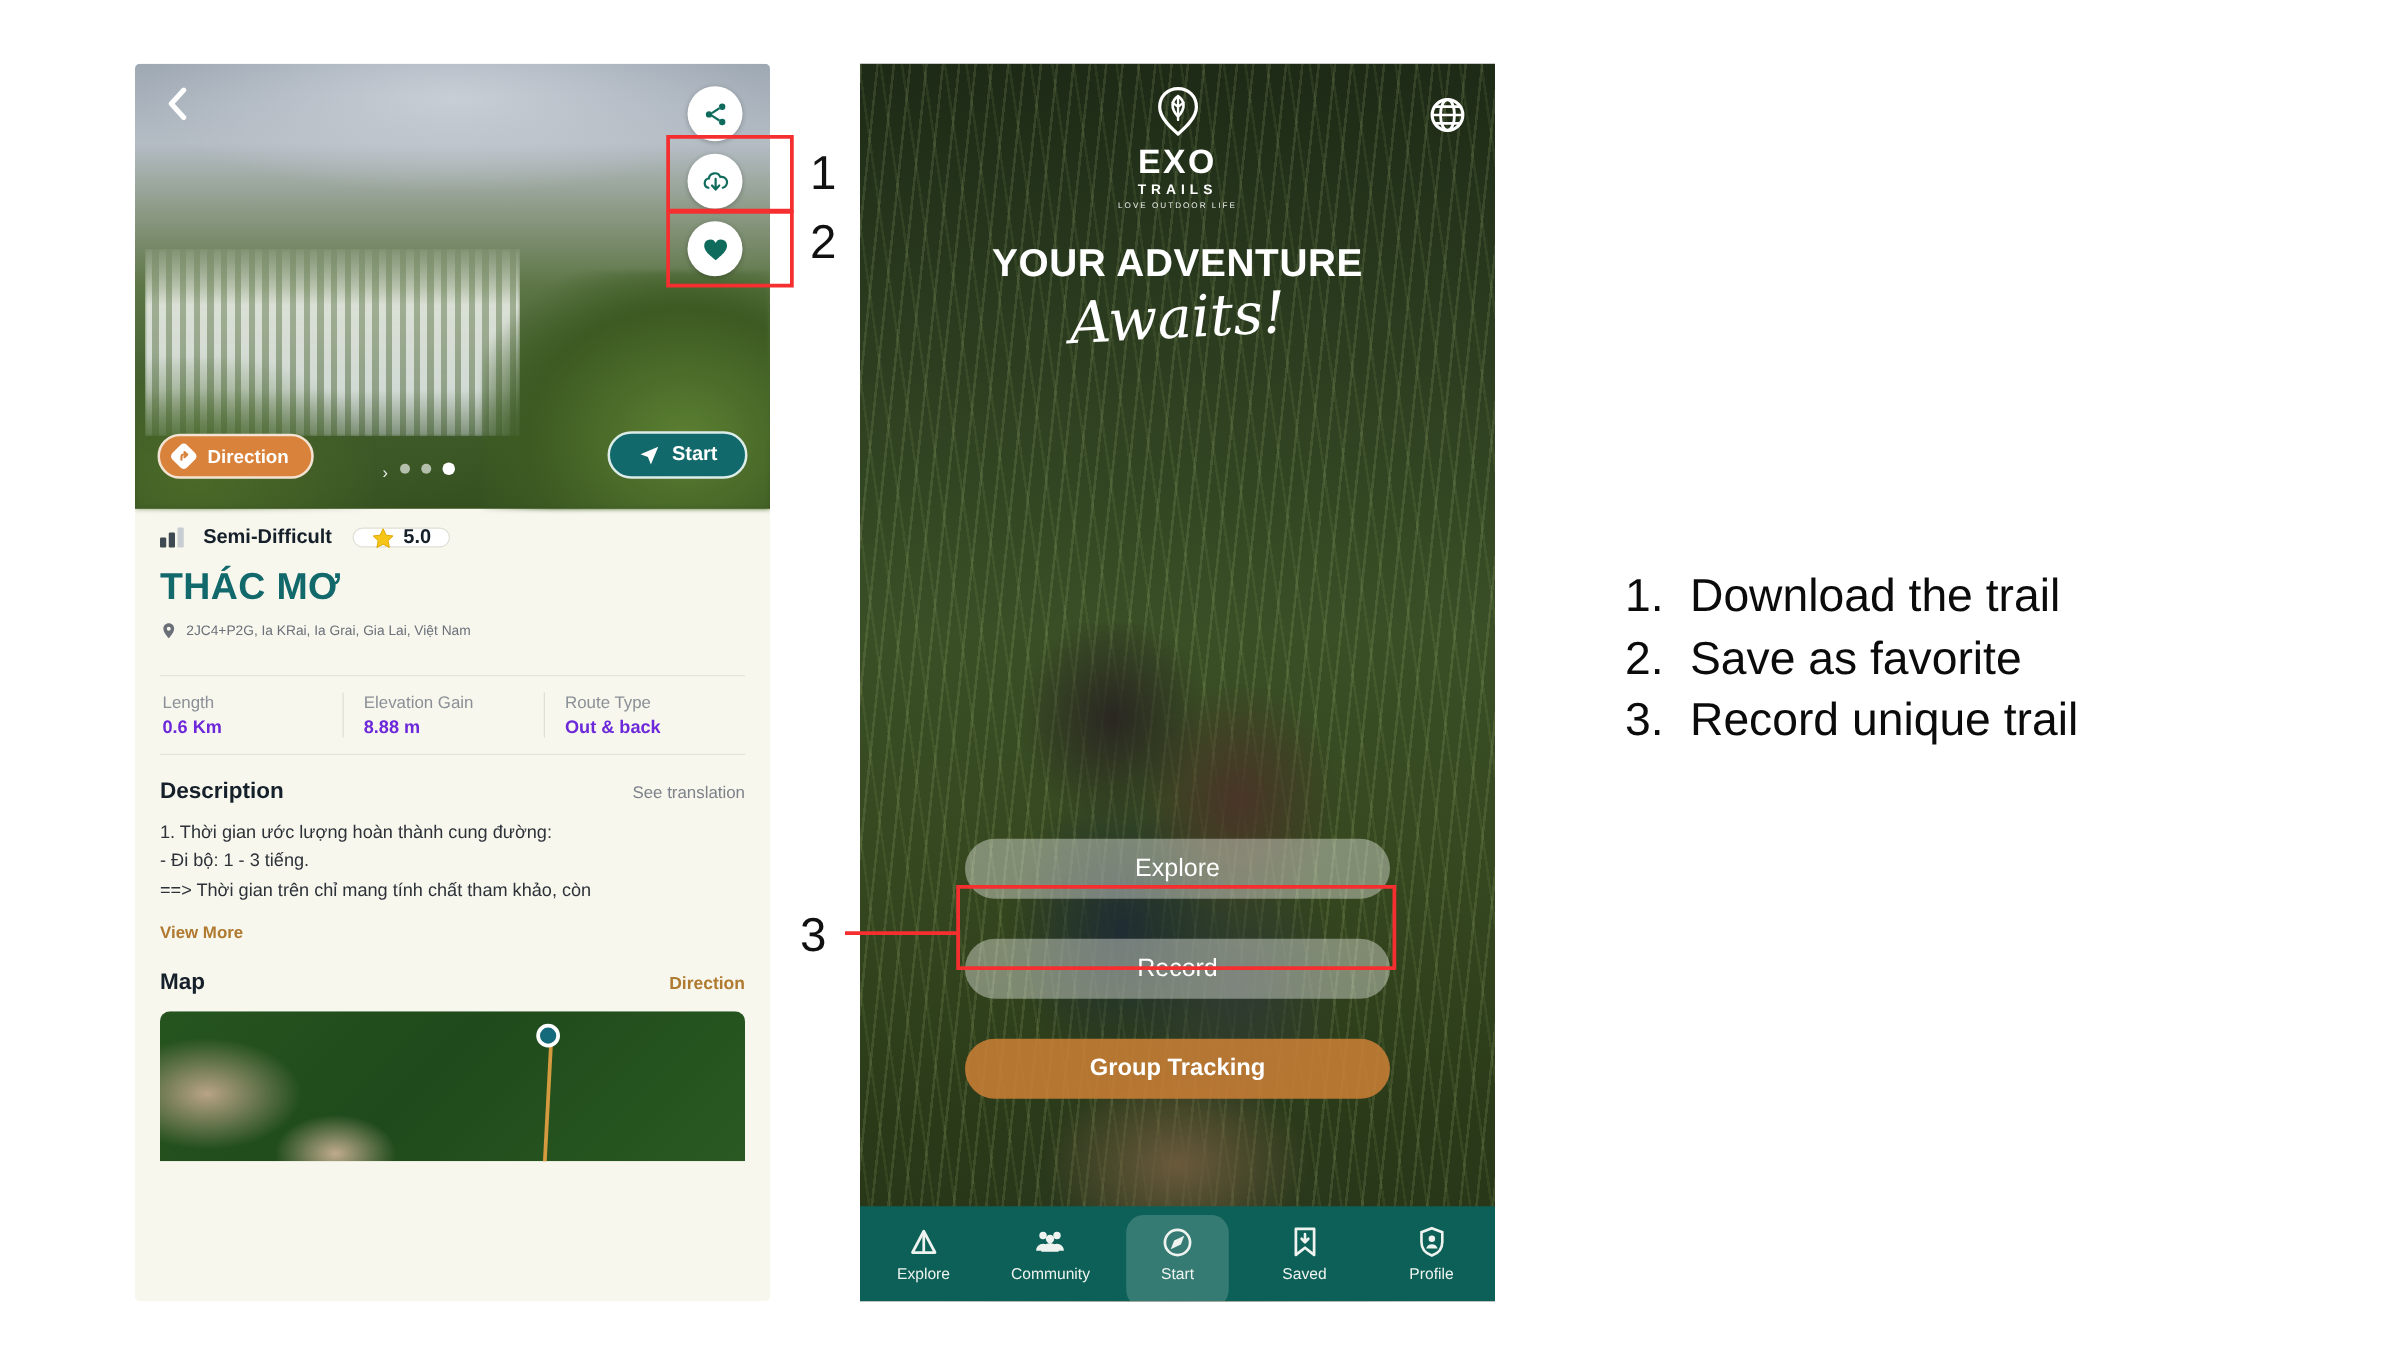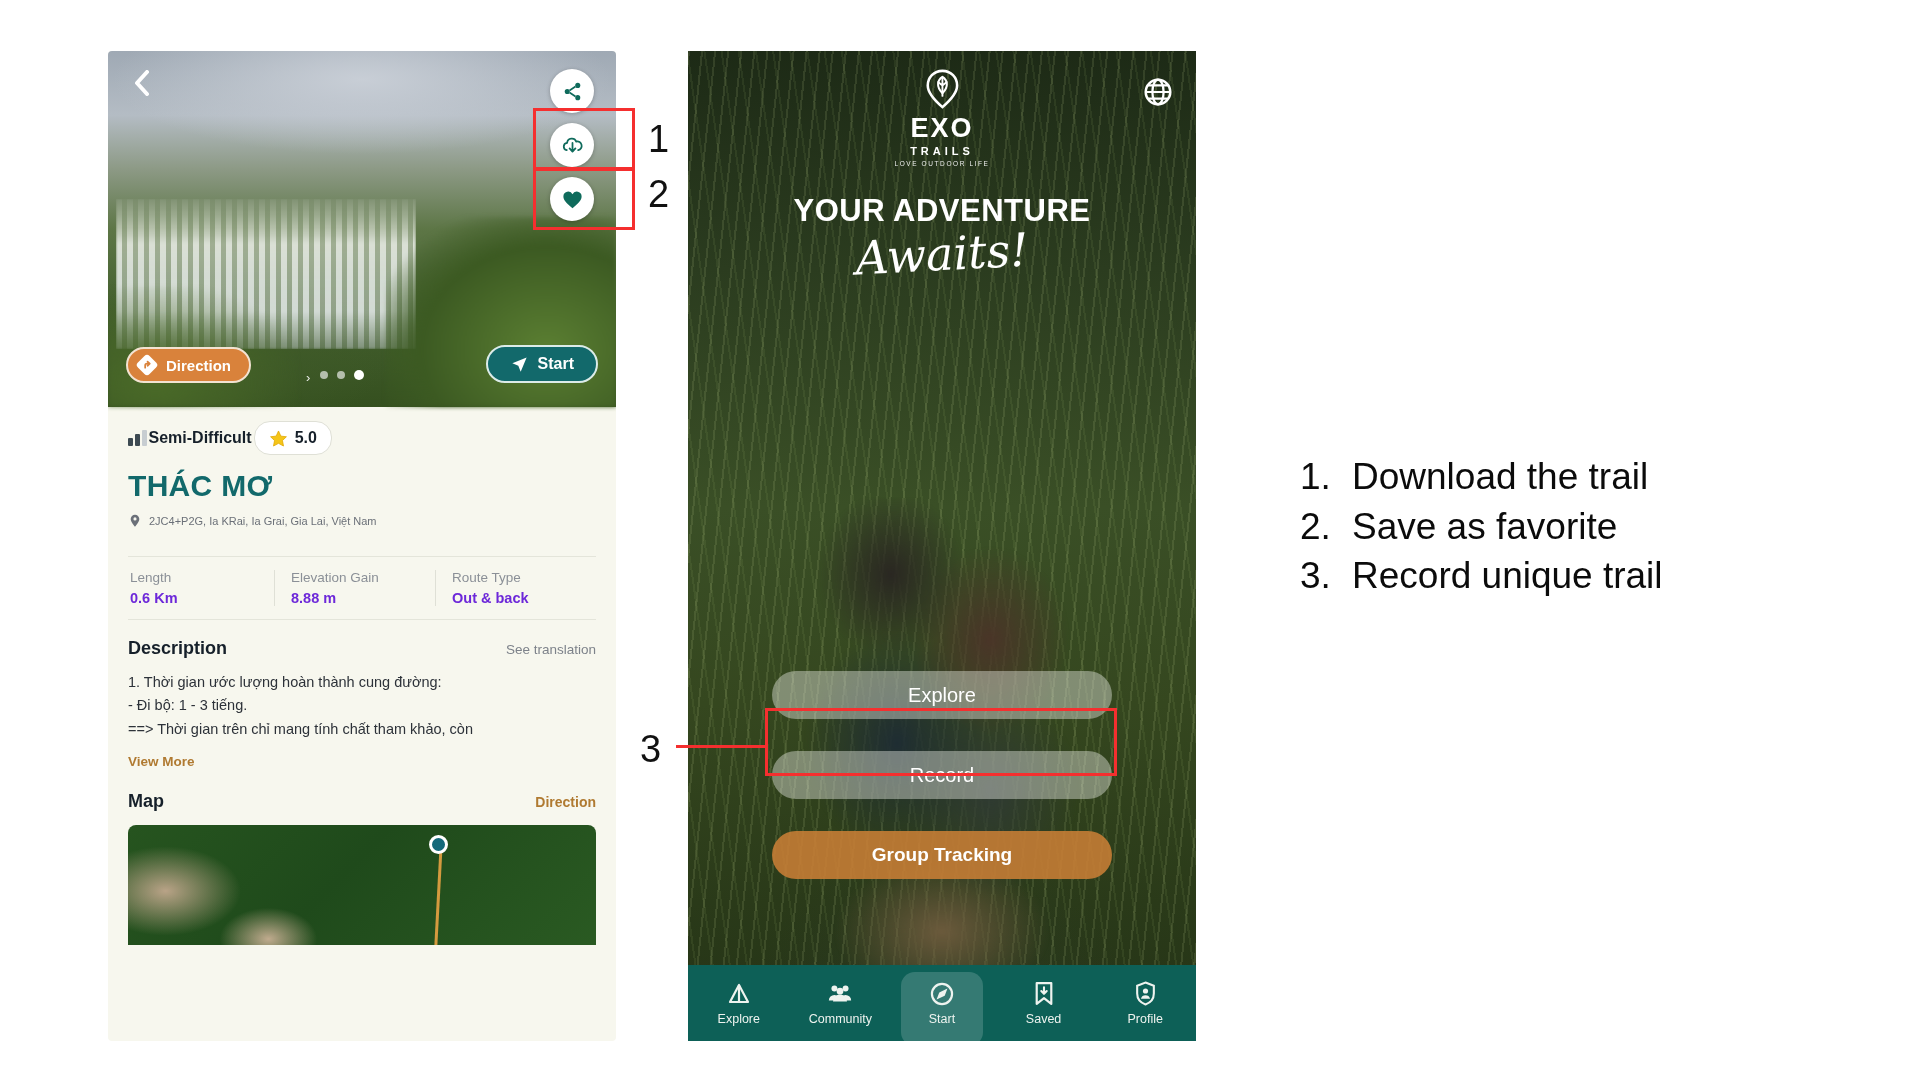--- a/index.html
+++ b/index.html
@@ -74,30 +74,30 @@
     background: #12696b; border: 2px solid #dcece9; border-radius: 20px;
     display: flex; align-items: center; gap: 9px;
     color: #fff; font-size: 16px; font-weight: bold; cursor: pointer;
   }
   .dots { position: absolute; left: 50%; transform: translateX(-42px); bottom: 27px; display: flex; gap: 9px; align-items: center; }
   .dot { width: 8px; height: 8px; border-radius: 50%; background: rgba(255,255,255,.62); }
   .dot.active { background: #ffffff; width: 10px; height: 10px; }
   .chev-mini { position: absolute; left: 50%; transform: translateX(-56px); bottom: 22px; color: rgba(255,255,255,.9); font-size: 13px; }
 
   .info-block { padding: 14px 20px 0 20px; }
-  .row-diff { display: flex; align-items: center; gap: 2px; }
+  .row-diff { display: flex; align-items: center; gap: 16px; }
   .diff-label { font-size: 16px; font-weight: bold; color: #16202a; }
   .bars { display: flex; align-items: flex-end; gap: 2.5px; height: 16px; }
   .bars i { display: block; width: 4.5px; border-radius: 1px; }
   .bars i:nth-child(1) { height: 8px;  background: #3d4a52; }
   .bars i:nth-child(2) { height: 12px; background: #3d4a52; }
   .bars i:nth-child(3) { height: 16px; background: #c7cdd1; }
   .rating {
     display: inline-flex; align-items: center; gap: 7px;
-    height: 34px; padding: 0 14px; border: 1px solid #dfe0d6; border-radius: 16px;
+    height: 16px; padding: 0 14px; border: 1px solid #dfe0d6; border-radius: 16px;
     background: #fff; font-size: 16px; font-weight: bold; color: #16202a;
   }
   .trail-title { margin-top: 14px; font-size: 30px; font-weight: bold; color: #12696b; letter-spacing: .3px; }
   .addr { margin-top: 9px; display: flex; align-items: center; gap: 7px; font-size: 11px; color: #6b7078; }
 
   .stats {
     margin: 27px 20px 0 20px; border-top: 1px solid #e4e5da; border-bottom: 1px solid #e4e5da;
     display: flex; padding: 13px 0; align-items: center;
   }
   .stat { flex: 1; padding-left: 2px; }

